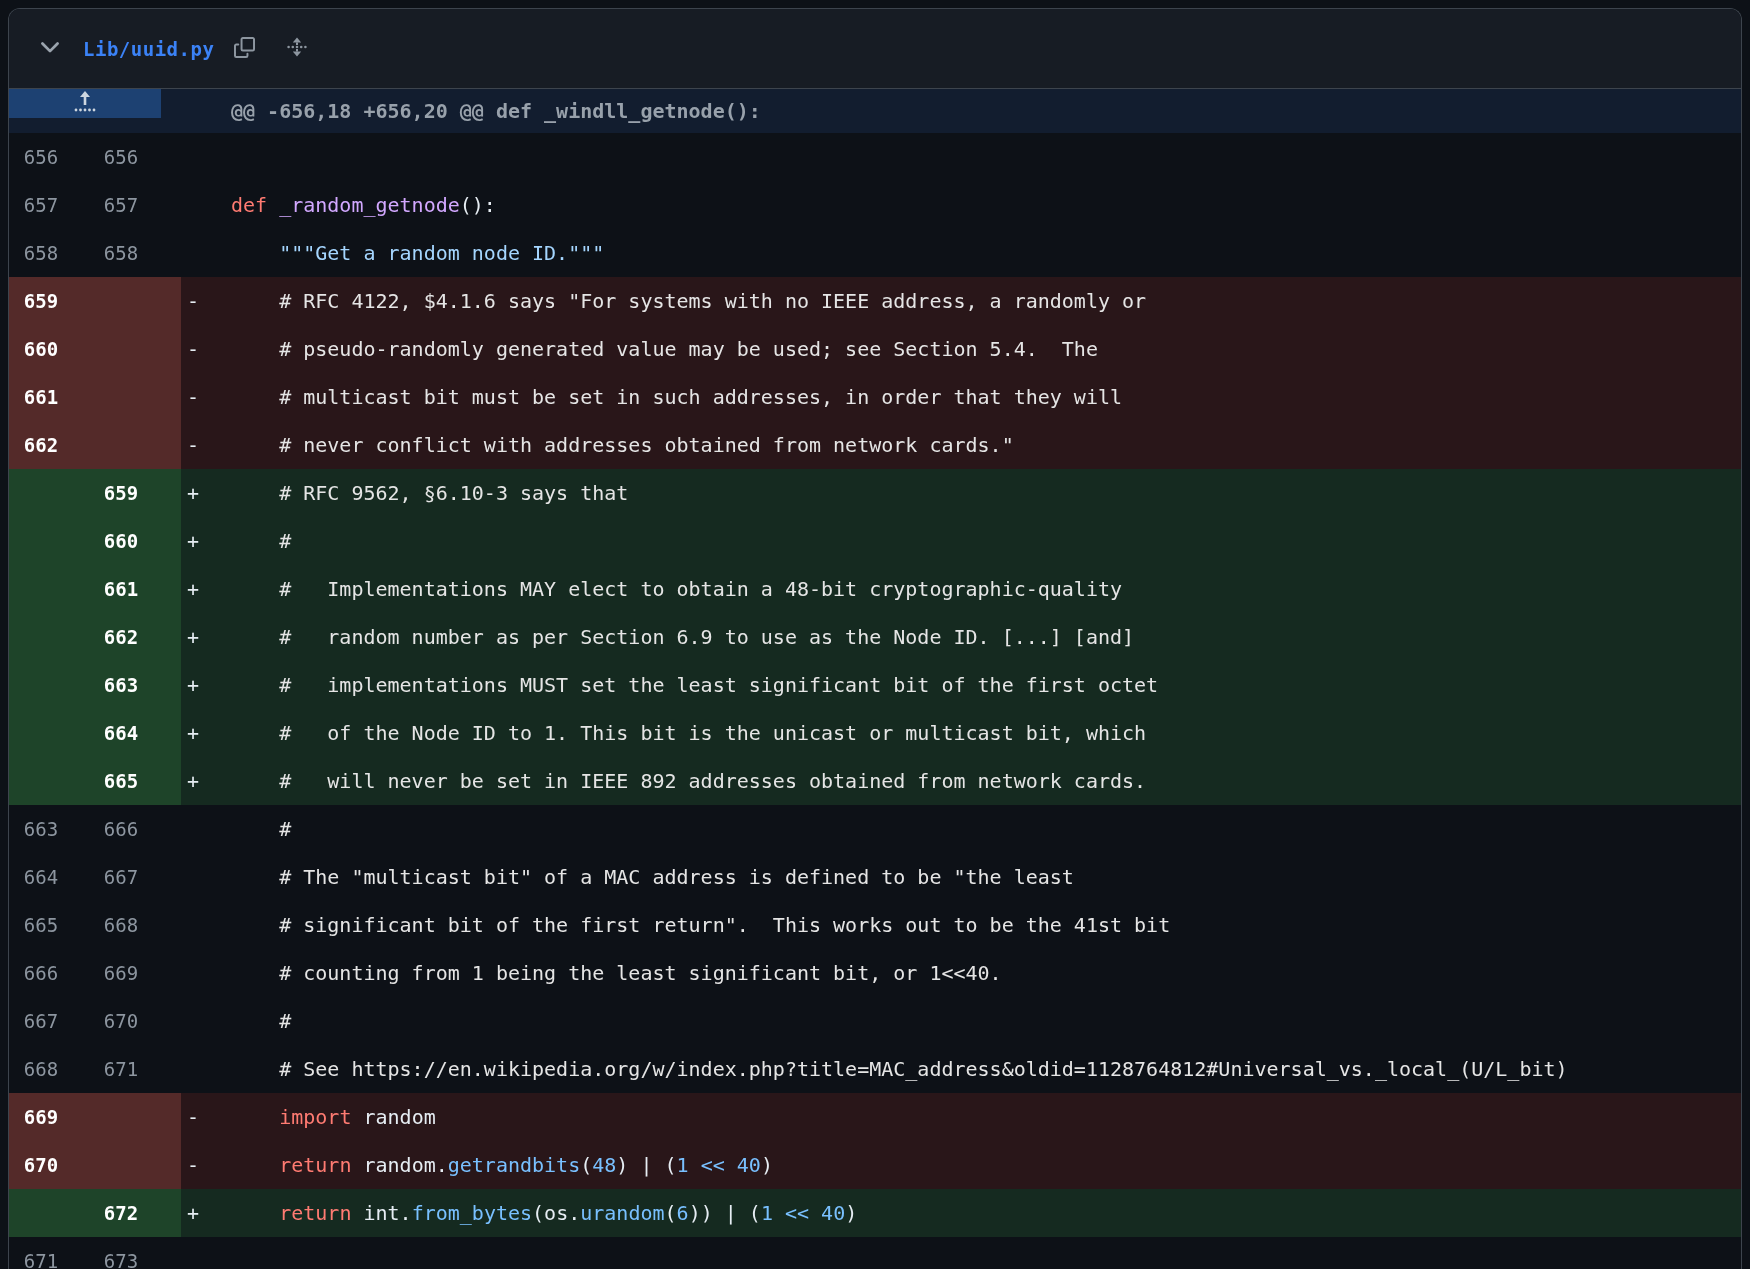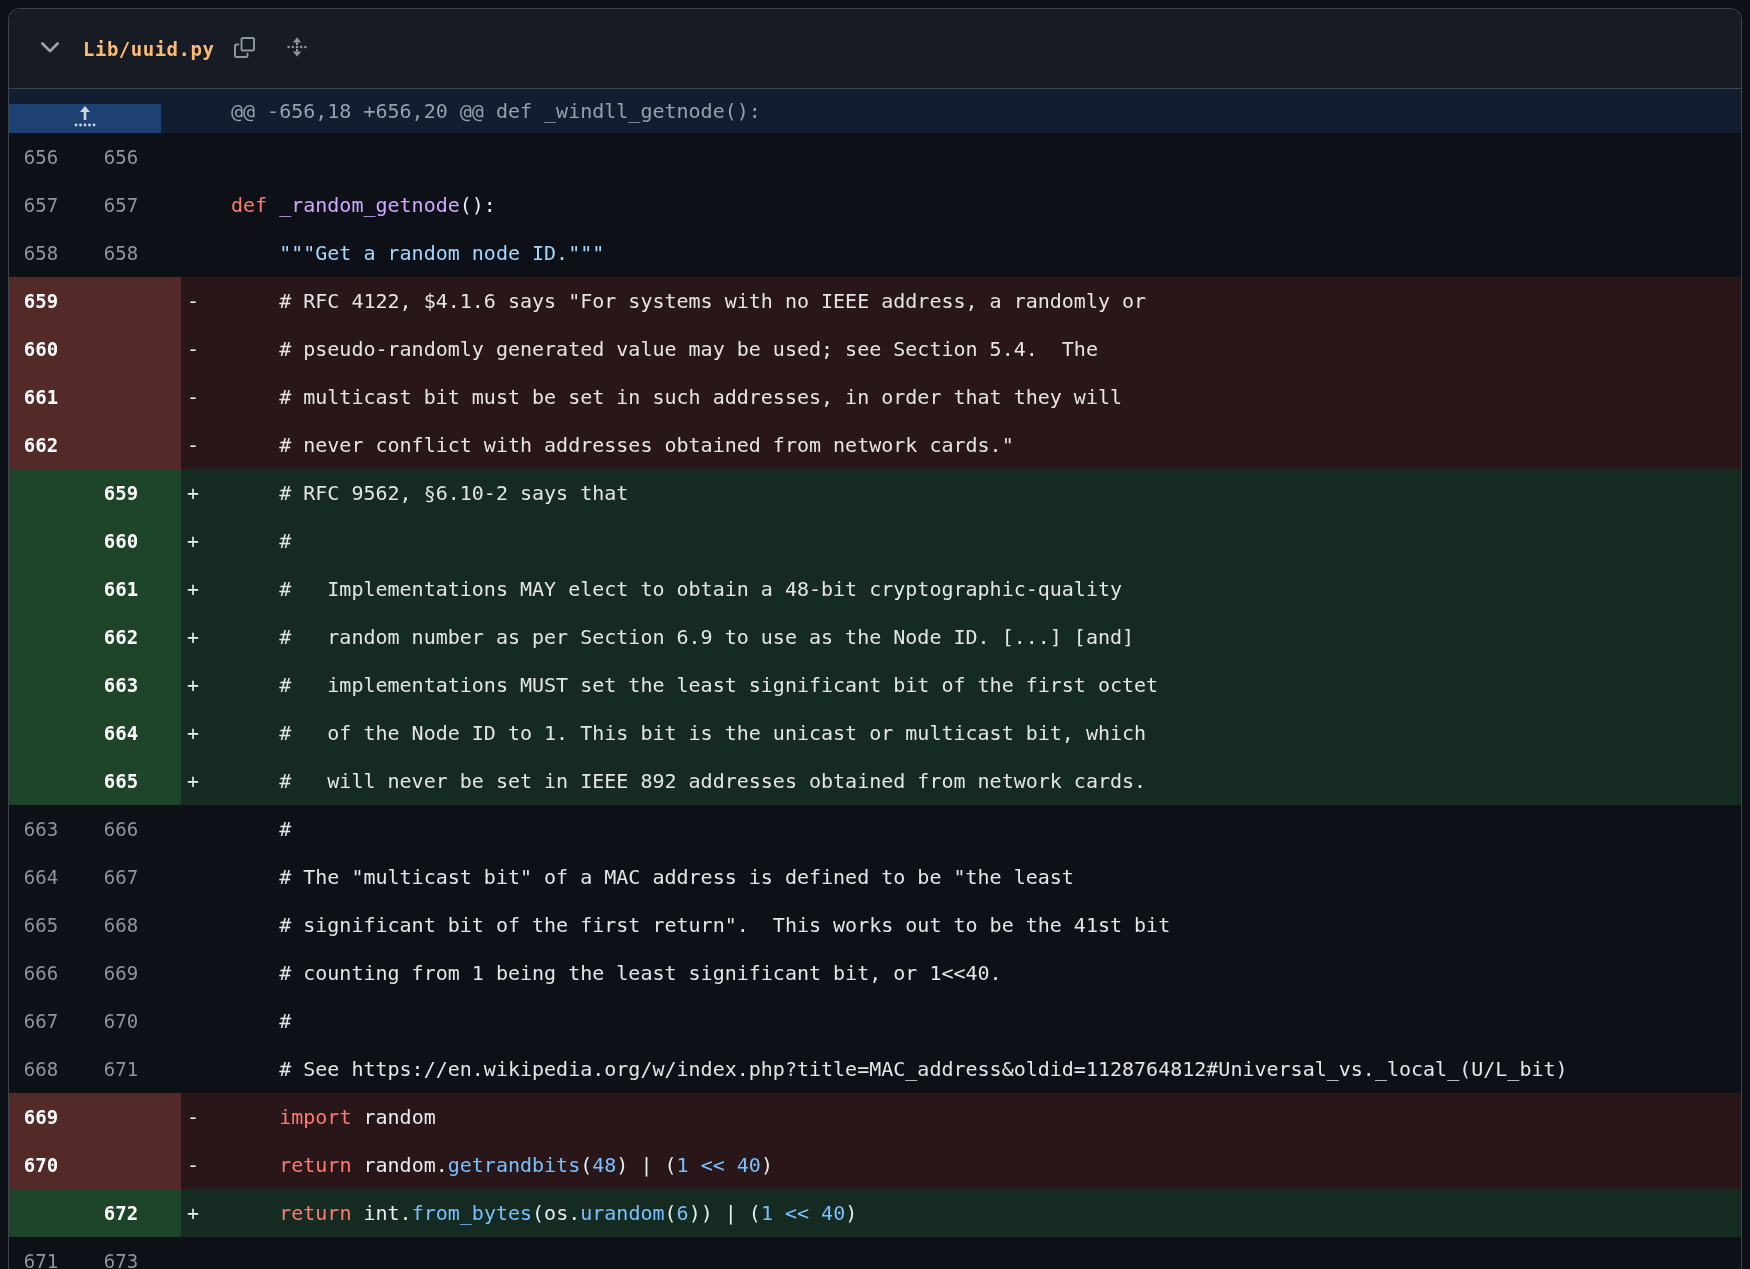--- a/index.html
+++ b/index.html
@@ -10,25 +10,25 @@
     background:#0d1117; border:1px solid #3d444d; border-bottom:none;
     border-radius:12px 12px 0 0; overflow:hidden;
   }
   
   .file-header {
     height:80px; background:#171c24; border-bottom:1px solid #3d444d;
     display:flex; align-items:center; padding:0 24px;
   }
   .icon-btn { background:none; border:none; cursor:pointer; display:flex;
               align-items:center; justify-content:center; padding:6px; border-radius:6px; }
-  .file-name { color:#fdba74; font-size:19px; font-weight:bold; margin-left:16px; letter-spacing:0.5px;text-align:center; }
+  .file-name { color:#3b82f6; font-size:19px; font-weight:bold; margin-left:16px; letter-spacing:0.5px;text-align:center; }
   .copy-btn { margin-left:14px; }
   .unfold-btn { margin-left:18px; }
   
-  .hunk-row { height:44px; background:#121d2f; display:flex; align-items:flex-end; }
+  .hunk-row { height:44px; background:#121d2f; display:flex; align-items:flex-start;font-weight:bold; }
   .hunk-expand {
     width:152px; background:#1d4172; border:none; cursor:pointer;
     display:flex; align-items:center; justify-content:center;
   }
   .hunk-text { color:#98a1ab; font-size:20px; line-height:44px; margin-left:70px; white-space:pre; }
   
   .rows { width:100%; }
   .row { display:flex; height:48px; line-height:48px; font-size:20px; white-space:pre; }
   .row.ctx { background:#0d1117; }
   .row.del { background:#291619; }
@@ -106,21 +106,21 @@
   </div>
 
   <div class="rows">
       <div class="row ctx"><div class="gutter"><span class="num">656</span><span class="num">656</span></div><span class="marker"></span><span class="code"></span></div>
       <div class="row ctx"><div class="gutter"><span class="num">657</span><span class="num">657</span></div><span class="marker"></span><span class="code"><span class="tok-kw">def</span><span class="tok-fn"> _random_getnode</span><span class="tok-pl">():</span></span></div>
       <div class="row ctx"><div class="gutter"><span class="num">658</span><span class="num">658</span></div><span class="marker"></span><span class="code"><span class="tok-str">    """Get a random node ID."""</span></span></div>
       <div class="row del"><div class="gutter"><span class="num">659</span><span class="num"></span></div><span class="marker">-</span><span class="code"><span class="tok-com">    # RFC 4122, $4.1.6 says "For systems with no IEEE address, a randomly or</span></span></div>
       <div class="row del"><div class="gutter"><span class="num">660</span><span class="num"></span></div><span class="marker">-</span><span class="code"><span class="tok-com">    # pseudo-randomly generated value may be used; see Section 5.4.  The</span></span></div>
       <div class="row del"><div class="gutter"><span class="num">661</span><span class="num"></span></div><span class="marker">-</span><span class="code"><span class="tok-com">    # multicast bit must be set in such addresses, in order that they will</span></span></div>
       <div class="row del"><div class="gutter"><span class="num">662</span><span class="num"></span></div><span class="marker">-</span><span class="code"><span class="tok-com">    # never conflict with addresses obtained from network cards."</span></span></div>
-      <div class="row add"><div class="gutter"><span class="num"></span><span class="num">659</span></div><span class="marker">+</span><span class="code"><span class="tok-com">    # RFC 9562, §6.10-2 says that</span></span></div>
+      <div class="row add"><div class="gutter"><span class="num"></span><span class="num">659</span></div><span class="marker">+</span><span class="code"><span class="tok-com">    # RFC 9562, §6.10-3 says that</span></span></div>
       <div class="row add"><div class="gutter"><span class="num"></span><span class="num">660</span></div><span class="marker">+</span><span class="code"><span class="tok-com">    #</span></span></div>
       <div class="row add"><div class="gutter"><span class="num"></span><span class="num">661</span></div><span class="marker">+</span><span class="code"><span class="tok-com">    #   Implementations MAY elect to obtain a 48-bit cryptographic-quality</span></span></div>
       <div class="row add"><div class="gutter"><span class="num"></span><span class="num">662</span></div><span class="marker">+</span><span class="code"><span class="tok-com">    #   random number as per Section 6.9 to use as the Node ID. [...] [and]</span></span></div>
       <div class="row add"><div class="gutter"><span class="num"></span><span class="num">663</span></div><span class="marker">+</span><span class="code"><span class="tok-com">    #   implementations MUST set the least significant bit of the first octet</span></span></div>
       <div class="row add"><div class="gutter"><span class="num"></span><span class="num">664</span></div><span class="marker">+</span><span class="code"><span class="tok-com">    #   of the Node ID to 1. This bit is the unicast or multicast bit, which</span></span></div>
       <div class="row add"><div class="gutter"><span class="num"></span><span class="num">665</span></div><span class="marker">+</span><span class="code"><span class="tok-com">    #   will never be set in IEEE 892 addresses obtained from network cards.</span></span></div>
       <div class="row ctx"><div class="gutter"><span class="num">663</span><span class="num">666</span></div><span class="marker"></span><span class="code"><span class="tok-com">    #</span></span></div>
       <div class="row ctx"><div class="gutter"><span class="num">664</span><span class="num">667</span></div><span class="marker"></span><span class="code"><span class="tok-com">    # The "multicast bit" of a MAC address is defined to be "the least</span></span></div>
       <div class="row ctx"><div class="gutter"><span class="num">665</span><span class="num">668</span></div><span class="marker"></span><span class="code"><span class="tok-com">    # significant bit of the first return".  This works out to be the 41st bit</span></span></div>
       <div class="row ctx"><div class="gutter"><span class="num">666</span><span class="num">669</span></div><span class="marker"></span><span class="code"><span class="tok-com">    # counting from 1 being the least significant bit, or 1&lt;&lt;40.</span></span></div>

